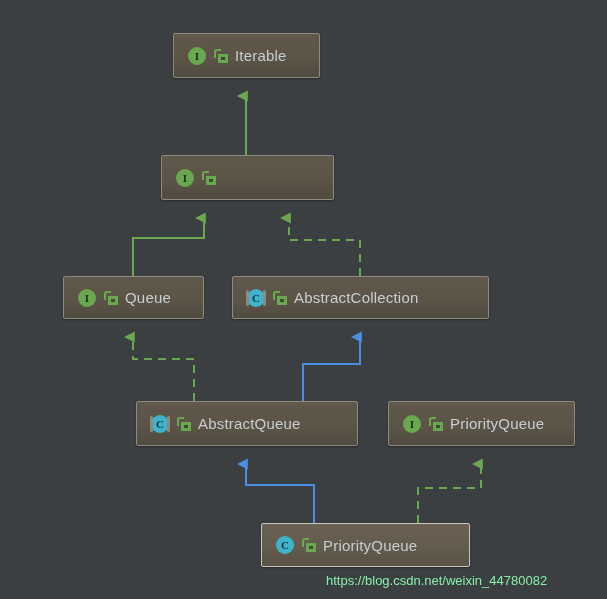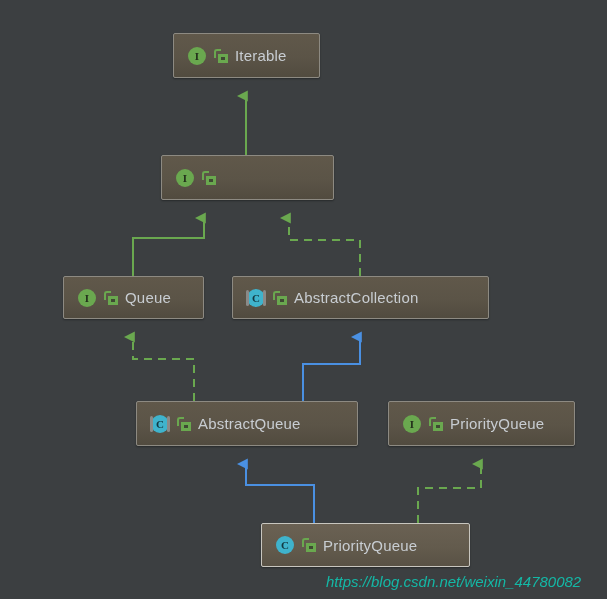--- a/index.html
+++ b/index.html
@@ -75,25 +75,24 @@
     position:absolute;left:4px;top:5px;width:10px;height:9px;
     background:#6aa84f;
   }
   .vis-icon .keyhole{
     position:absolute;left:7px;top:8px;width:4px;height:3px;
     background:#3f4a33;
   }
 
   .watermark{
     position:absolute;
-    color:#14b8a6;
-    font-size:15px;
+    color:#86efac;
+    font-size:13px;
     white-space:nowrap;
     z-index:4;
-    font-style:italic;
   }
 </style>
 </head>
 <body>
 
 <div id="diagram">
 
   <svg class="edges" width="607" height="599" viewBox="0 0 607 599">
     <defs>
       <marker id="arrow-green" markerWidth="12" markerHeight="12" refX="5.5" refY="9.6" orient="auto" markerUnits="userSpaceOnUse">

